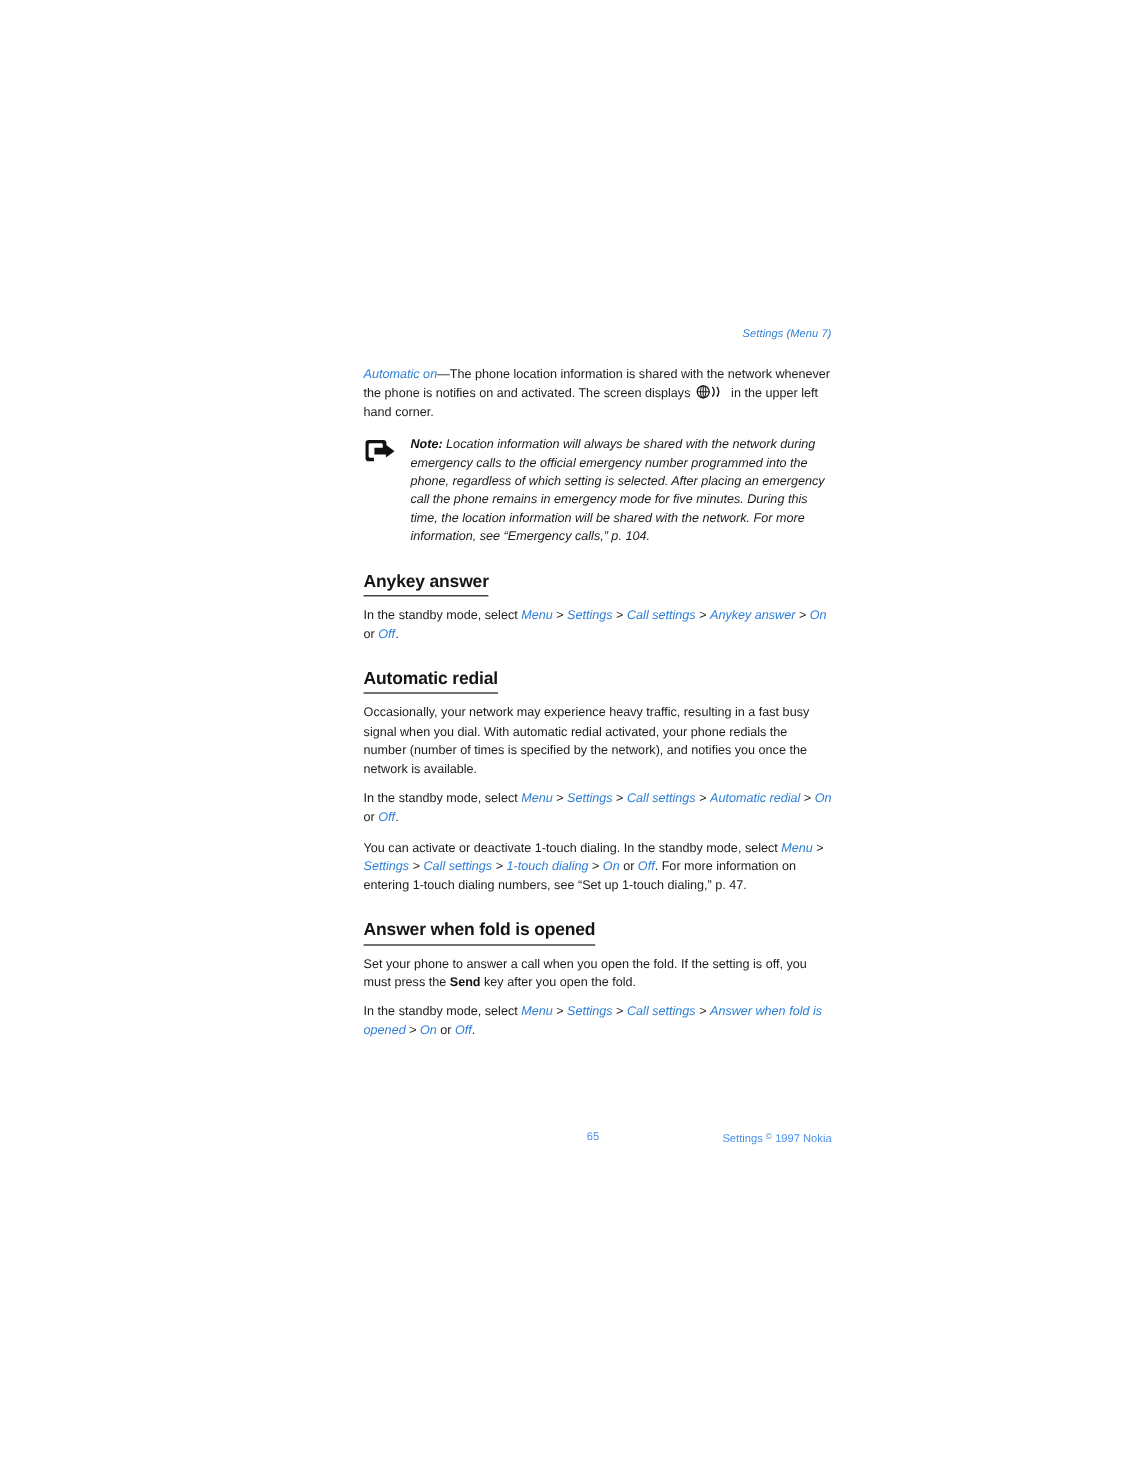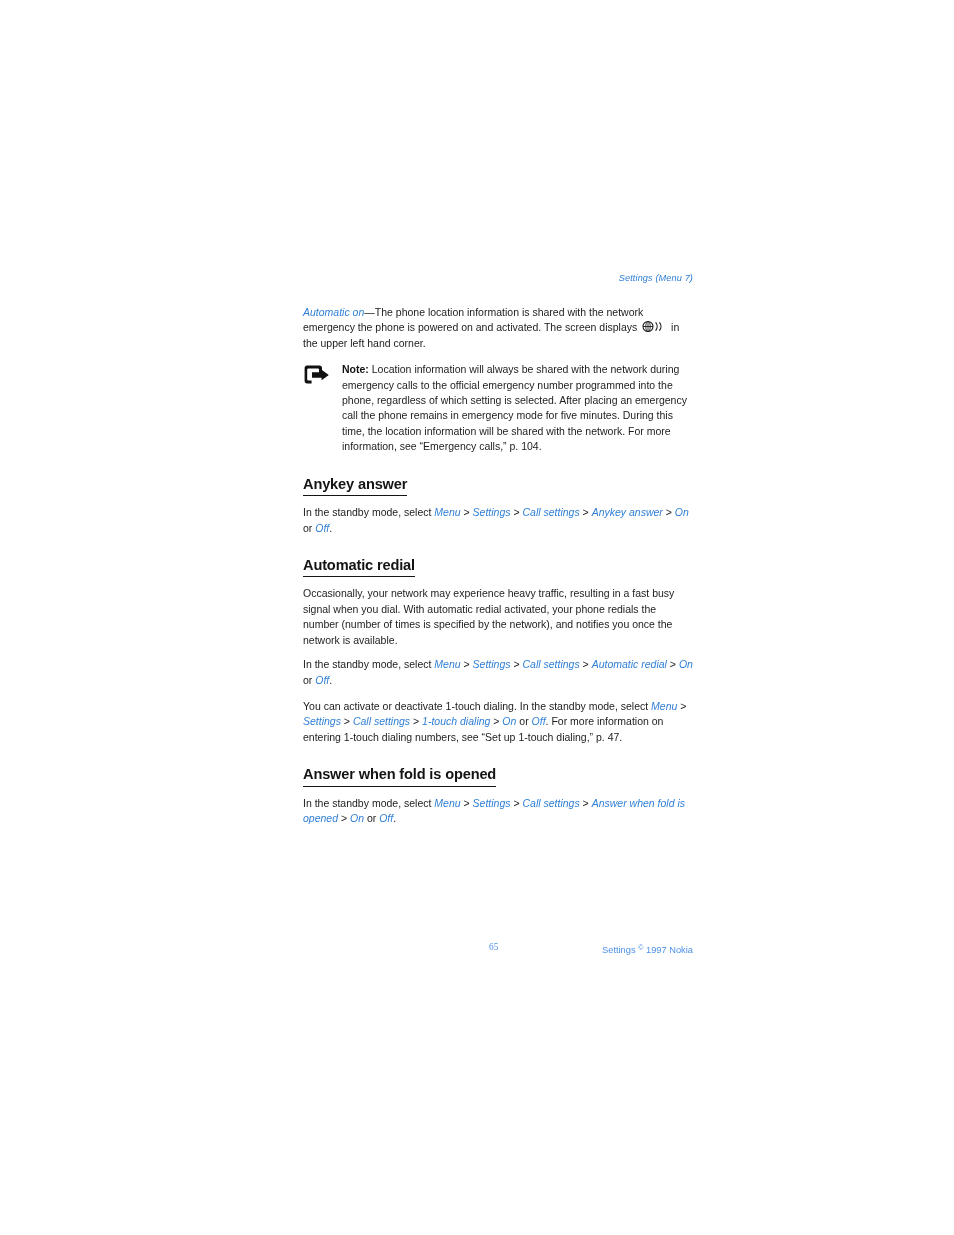--- a/index.html
+++ b/index.html
@@ -58,20 +58,21 @@
   }
   .bold { font-weight: bold; color: #121212; }
   .sep { color: #1c1c1c; }
 
   
   .note-block {
     position: relative;
     margin: 0 0 14px 0;
     padding-left: 39px;
     min-height: 30px;
+    font-style: italic;
   }
   .note-icon {
     position: absolute;
     left: 0px;
     top: 3px;
     width: 29px;
     height: 21px;
   }
   .note-text {
     font-size: 10.5px;
@@ -113,21 +114,20 @@
     top: 941px;
     width: 390px;
     font-size: 9.3px;
     color: #4d90e8;
     line-height: 13px;
   }
   .footer .pagenum {
     position: absolute;
     left: 186px;
     top: 0;
-    font-family: Liberation Serif, serif;
   }
   .footer .copyright {
     position: absolute;
     right: 0px;
     top: 0;
     white-space: nowrap;
   }
   .footer .copyright sup {
     font-size: 7px;
     vertical-align: 3px;
@@ -136,21 +136,21 @@
 </head>
 <body>
 
 <div class="page">
 
   <div class="content">
 
     <div class="running-header">Settings (Menu 7)</div>
 
     <p class="para">
-      <span class="ital">Automatic on</span><span>—</span><span>The phone location information is shared with the network emergency the phone is powered on and activated. The screen displays </span><span class="loc-glyph"><svg width="26" height="13" viewBox="0 0 26 13" xmlns="http://www.w3.org/2000/svg">
+      <span class="ital">Automatic on</span><span>—</span><span>The phone location information is shared with the network whenever the phone is notifies on and activated. The screen displays </span><span class="loc-glyph"><svg width="26" height="13" viewBox="0 0 26 13" xmlns="http://www.w3.org/2000/svg">
           <circle cx="7" cy="6.5" r="5" fill="none" stroke="#1c1c1c" stroke-width="1.1"></circle>
           <ellipse cx="7" cy="6.5" rx="2.2" ry="5" fill="none" stroke="#1c1c1c" stroke-width="0.9"></ellipse>
           <line x1="2" y1="6.5" x2="12" y2="6.5" stroke="#1c1c1c" stroke-width="0.9"></line>
           <line x1="7" y1="1" x2="7" y2="12" stroke="#1c1c1c" stroke-width="0.9"></line>
           <path d="M14.6 2.4 A 6.2 6.2 0 0 1 14.6 10.6" fill="none" stroke="#1c1c1c" stroke-width="1.2"></path>
           <path d="M18.4 2.4 A 6.2 6.2 0 0 1 18.4 10.6" fill="none" stroke="#1c1c1c" stroke-width="1.2"></path>
         </svg></span><span> in the upper left hand corner.</span>
     </p>
 
     <div class="note-block">
@@ -164,20 +164,21 @@
     </div>
 
     <div id="sections-container">
         <div class="heading"><span class="h-text">Anykey answer</span></div>
         <p class="para"><span class="sep">In the standby mode, select </span><span class="ital">Menu</span><span class="sep"> &gt; </span><span class="ital">Settings</span><span class="sep"> &gt; </span><span class="ital">Call settings</span><span class="sep"> &gt; </span><span class="ital">Anykey answer</span><span class="sep"> &gt; </span><span class="ital">On</span><span class="sep"> or </span><span class="ital">Off</span><span class="sep">.</span></p>
         <div class="heading"><span class="h-text">Automatic redial</span></div>
         <p class="para tight"><span class="sep">Occasionally, your network may experience heavy traffic, resulting in a fast busy signal when you dial. With automatic redial activated, your phone redials the number (number of times is specified by the network), and notifies you once the network is available.</span></p>
         <p class="para"><span class="sep">In the standby mode, select </span><span class="ital">Menu</span><span class="sep"> &gt; </span><span class="ital">Settings</span><span class="sep"> &gt; </span><span class="ital">Call settings</span><span class="sep"> &gt; </span><span class="ital">Automatic redial</span><span class="sep"> &gt; </span><span class="ital">On</span><span class="sep"> or </span><span class="ital">Off</span><span class="sep">.</span></p>
         <p class="para tight"><span class="sep">You can activate or deactivate 1-touch dialing. In the standby mode, select </span><span class="ital">Menu</span><span class="sep"> &gt; </span><span class="ital">Settings</span><span class="sep"> &gt; </span><span class="ital">Call settings</span><span class="sep"> &gt; </span><span class="ital">1-touch dialing</span><span class="sep"> &gt; </span><span class="ital">On</span><span class="sep"> or </span><span class="ital">Off</span><span class="sep">. For more information on entering 1-touch dialing numbers, see “Set up 1-touch dialing,” p. 47.</span></p>
         <div class="heading"><span class="h-text">Answer when fold is opened</span></div>
+        <p class="para tight"><span class="sep">Set your phone to answer a call when you open the fold. If the setting is off, you must press the </span><span class="bold">Send</span><span class="sep"> key after you open the fold.</span></p>
         <p class="para"><span class="sep">In the standby mode, select </span><span class="ital">Menu</span><span class="sep"> &gt; </span><span class="ital">Settings</span><span class="sep"> &gt; </span><span class="ital">Call settings</span><span class="sep"> &gt; </span><span class="ital">Answer when fold is opened</span><span class="sep"> &gt; </span><span class="ital">On</span><span class="sep"> or </span><span class="ital">Off</span><span class="sep">.</span></p>
       </div>
 
   </div>
 
   <div class="footer">
     <span class="pagenum">65</span>
     <span class="copyright"><span>Settings </span><sup>©</sup><span> 1997 Nokia</span></span>
   </div>
 

